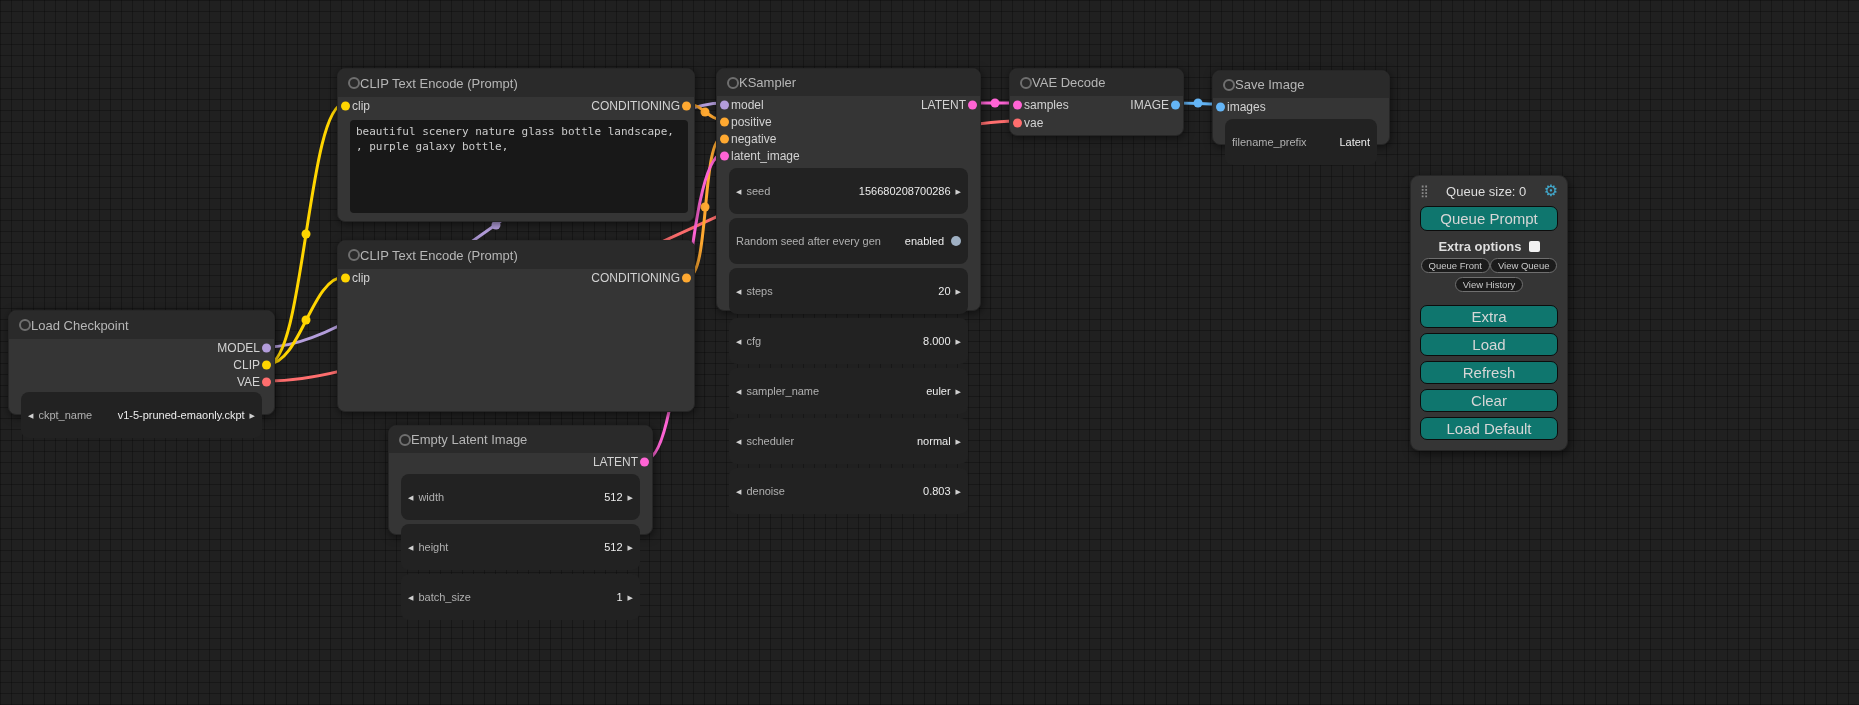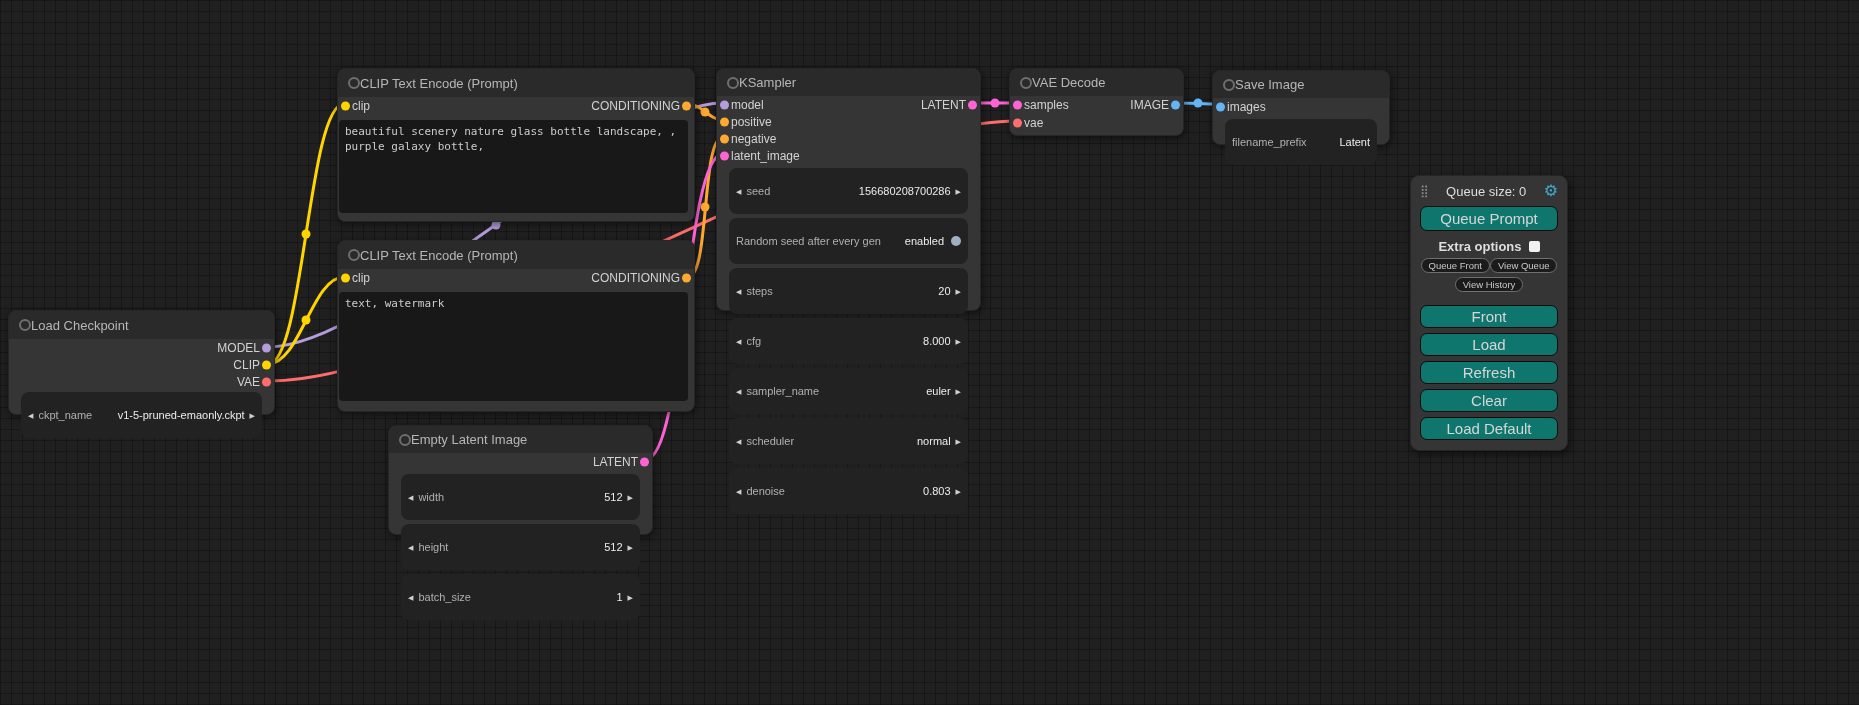--- a/index.html
+++ b/index.html
@@ -23,21 +23,21 @@
   .srow.inonly{justify-content:flex-start;}
   .srow.outonly{justify-content:flex-end;}
   .pin{position:absolute;width:9px;height:9px;border-radius:50%;top:50%;transform:translateY(-50%);}
   .pin.in{left:3px;}
   .pin.out{right:3px;}
   .widget{display:flex;align-items:center;gap:5px;height:16px;margin:4px 12px 0;padding:15px 7px;
     background:#222222;border-radius:8px;font-size:11px;color:#b0b0b0;white-space:nowrap;}
   .widget .arr{font-size:7px;color:#d0d0d0;flex:0 0 auto;line-height:1;cursor:pointer;}
   .widget .wval{margin-left:auto;color:#ececec;}
   .widget.mt2{margin-top:2px;}
-  .ta{position:absolute;left:1px;right:6px;background:#181818;border-radius:4px;padding:4px 6px;
+  .ta{position:absolute;left:12px;right:6px;background:#181818;border-radius:4px;padding:4px 6px;
     color:#cccccc;font-family:"DejaVu Sans Mono", monospace;font-size:11px;line-height:1.4;
     white-space:pre-wrap;box-sizing:border-box;overflow:hidden;}
   .togdot{width:10px;height:10px;border-radius:50%;flex:0 0 auto;margin-left:2px;}
   .qpanel{position:absolute;left:1410px;top:175px;width:158px;z-index:3;background:#353535;
     border:1px solid #262626;border-radius:9px;box-shadow:2px 3px 10px rgba(0,0,0,.55);
     padding:5px 9px 10px;box-sizing:border-box;color:#dedede;}
   .qhead{display:flex;align-items:center;height:20px;font-size:13px;}
   .qhandle{color:#8a8a8a;font-size:12px;cursor:grab;}
   .qsize{flex:1;text-align:center;}
   .qgear{font-size:16px;line-height:1;cursor:pointer;}
@@ -122,21 +122,20 @@
     <div class="ntitle h28">
       <span class="tdot"></span>
       <span>CLIP Text Encode (Prompt)</span>
     </div>
     <div class="srow">
       <span class="pin in" style="background: rgb(255, 213, 0);"></span>
       <span>clip</span>
       <span>CONDITIONING</span>
       <span class="pin out" style="background: rgb(255, 169, 49);"></span>
     </div>
-    <div class="ta" style="top:51px;bottom:10px">text, watermark</div>
   </div>
 
   <div class="node" style="left:388px;top:425px;width:265px;height:110px">
     <div class="ntitle">
       <span class="tdot"></span>
       <span>Empty Latent Image</span>
     </div>
     <div class="srow outonly">
       <span>LATENT</span>
       <span class="pin out" style="background: rgb(255, 100, 213);"></span>
@@ -271,20 +270,20 @@
       <span class="cbx"></span>
     </div>
     <div class="qsmallrow">
       <button class="qsmall">Queue Front</button>
       <button class="qsmall">View Queue</button>
     </div>
     <div class="qsmallrow">
       <button class="qsmall">View History</button>
     </div>
     <div class="gap"></div>
-    <button class="qbtn">Front</button>
+    <button class="qbtn">Extra</button>
     <button class="qbtn">Load</button>
     <button class="qbtn">Refresh</button>
     <button class="qbtn">Clear</button>
     <button class="qbtn">Load Default</button>
   </div>
 
 </div>
 
 </body></html>

